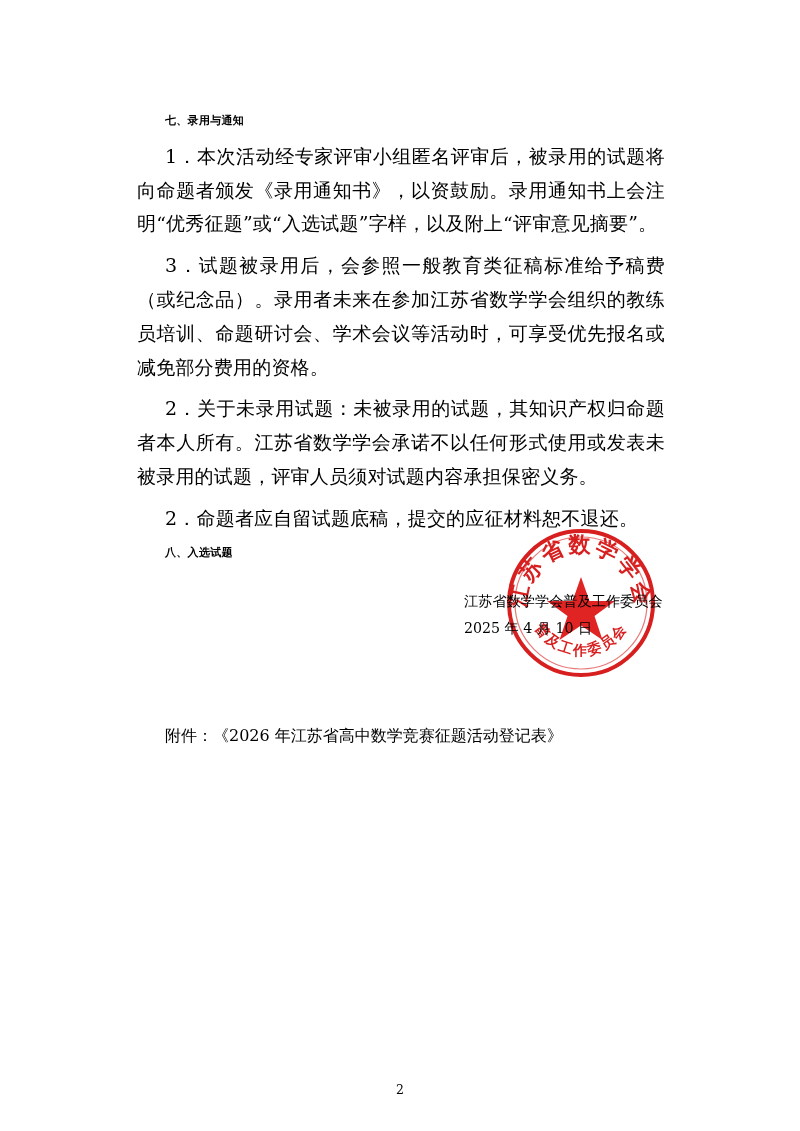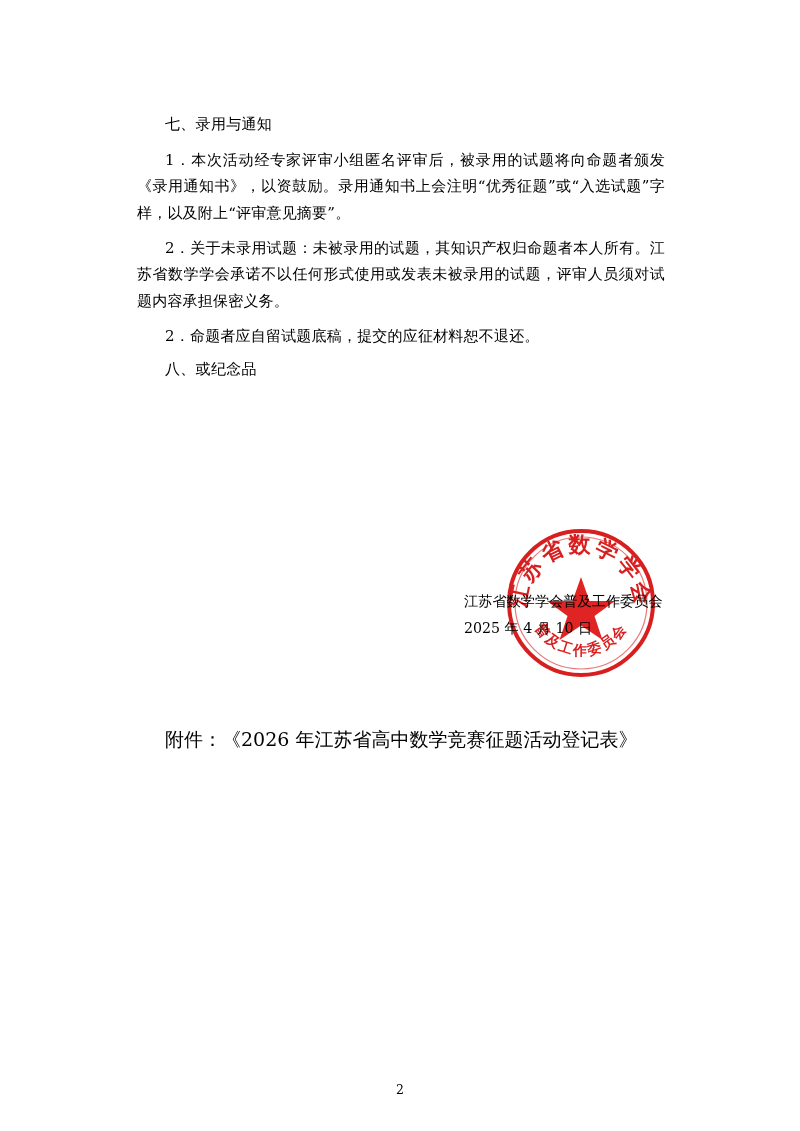--- a/index.html
+++ b/index.html
@@ -22,29 +22,29 @@
     height: 1131px;
     background: #fff;
   }
   .content {
     position: absolute;
     left: 137px;
     top: 112px;
     width: 528px;
   }
   h2.section {
-    font-size: 15px;
-    font-weight: normal;
+    font-size: 11px;
+    font-weight: bold;
     margin: 0 0 9px 0;
     text-indent: 28px;
     letter-spacing: 0.3px;
     line-height: 1.7;
   }
   p.para {
-    font-size: 15px;
+    font-size: 19px;
     margin: 0 0 8px 0;
     line-height: 1.78;
     text-align: justify;
     text-indent: 28px;
     letter-spacing: 0.2px;
   }
   .sign-block {
     position: absolute;
     left: 144px;
     top: 588px;
@@ -63,21 +63,21 @@
     top: 527px;
     width: 152px;
     height: 152px;
     pointer-events: none;
   }
   .attach {
     position: absolute;
     left: 137px;
     top: 722px;
     width: 528px;
-    font-size: 19px;
+    font-size: 16px;
     text-indent: 28px;
     line-height: 1.8;
   }
   .page-number {
     position: absolute;
     left: 0;
     top: 1082px;
     width: 800px;
     text-align: center;
     font-size: 12.5px;
@@ -87,24 +87,25 @@
 </head>
 <body>
 
 <div class="page">
 
   <div class="content">
 
     <h2 class="section">七、录用与通知</h2>
 
     <p class="para">1．本次活动经专家评审小组匿名评审后，被录用的试题将向命题者颁发《录用通知书》，以资鼓励。录用通知书上会注明“优秀征题”或“入选试题”字样，以及附上“评审意见摘要”。</p>
+    <p class="para">3．试题被录用后，会参照一般教育类征稿标准给予稿费（或纪念品）。录用者未来在参加江苏省数学学会组织的教练员培训、命题研讨会、学术会议等活动时，可享受优先报名或减免部分费用的资格。</p>
     <p class="para">2．关于未录用试题：未被录用的试题，其知识产权归命题者本人所有。江苏省数学学会承诺不以任何形式使用或发表未被录用的试题，评审人员须对试题内容承担保密义务。</p>
     <p class="para">2．命题者应自留试题底稿，提交的应征材料恕不退还。</p>
 
-    <h2 class="section">八、或纪念品</h2>
+    <h2 class="section">八、入选试题</h2>
 
   </div>
 
   <svg class="stamp" viewBox="0 0 152 152" xmlns="http://www.w3.org/2000/svg">
     <circle cx="76" cy="76" r="72" fill="none" stroke="#d81f1f" stroke-width="4"></circle>
     <circle cx="76" cy="76" r="66" fill="none" stroke="#d81f1f" stroke-width="1.2" opacity="0.6"></circle>
     <polygon points="76,50 84.5,74 110,74 89.5,89 97.5,113 76,98.5 54.5,113 62.5,89 42,74 67.5,74" fill="#e02424"></polygon>
     <path id="topArc" d="M 21 80 A 55 55 0 0 1 131 80" fill="none"></path>
     <text font-family="&quot;DejaVu Serif&quot;, &quot;Liberation Serif&quot;, serif" font-size="22" font-weight="bold" fill="#d81f1f" letter-spacing="3">
       <textPath href="#topArc" startOffset="50%" text-anchor="middle">江苏省数学学会</textPath>

